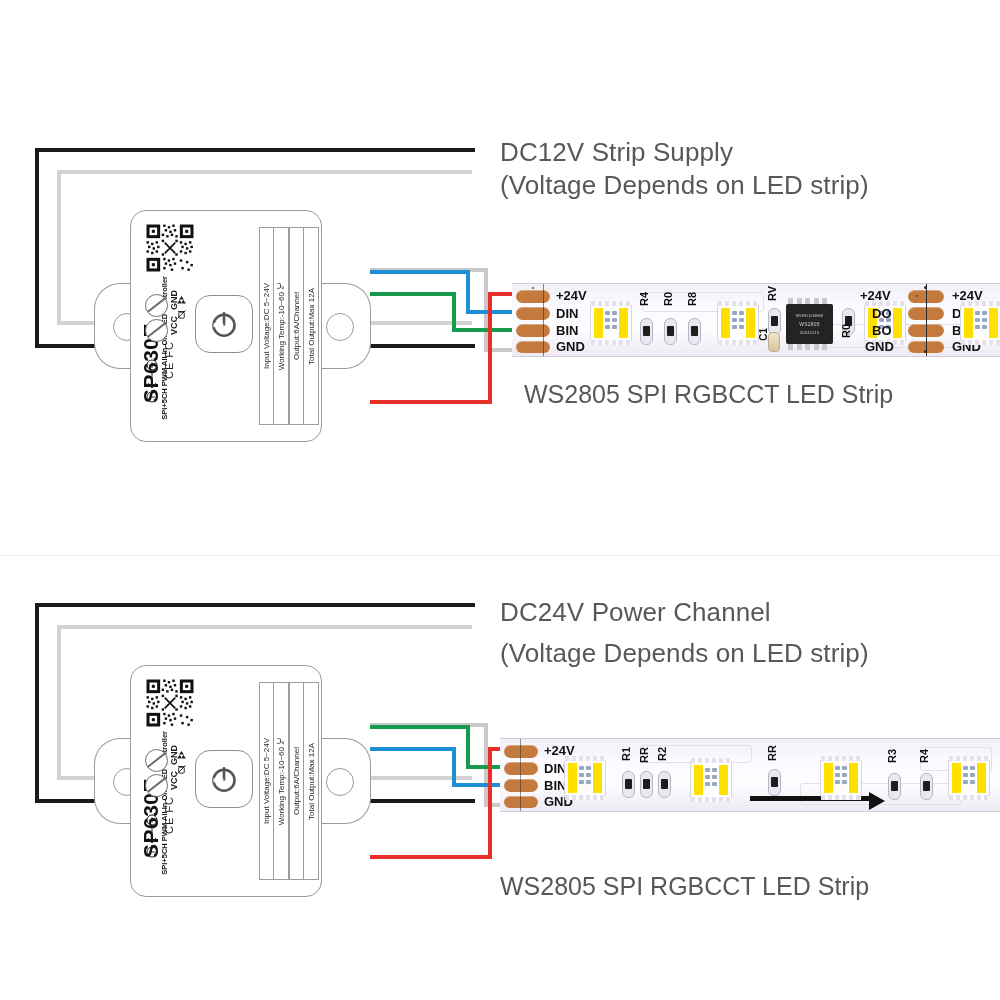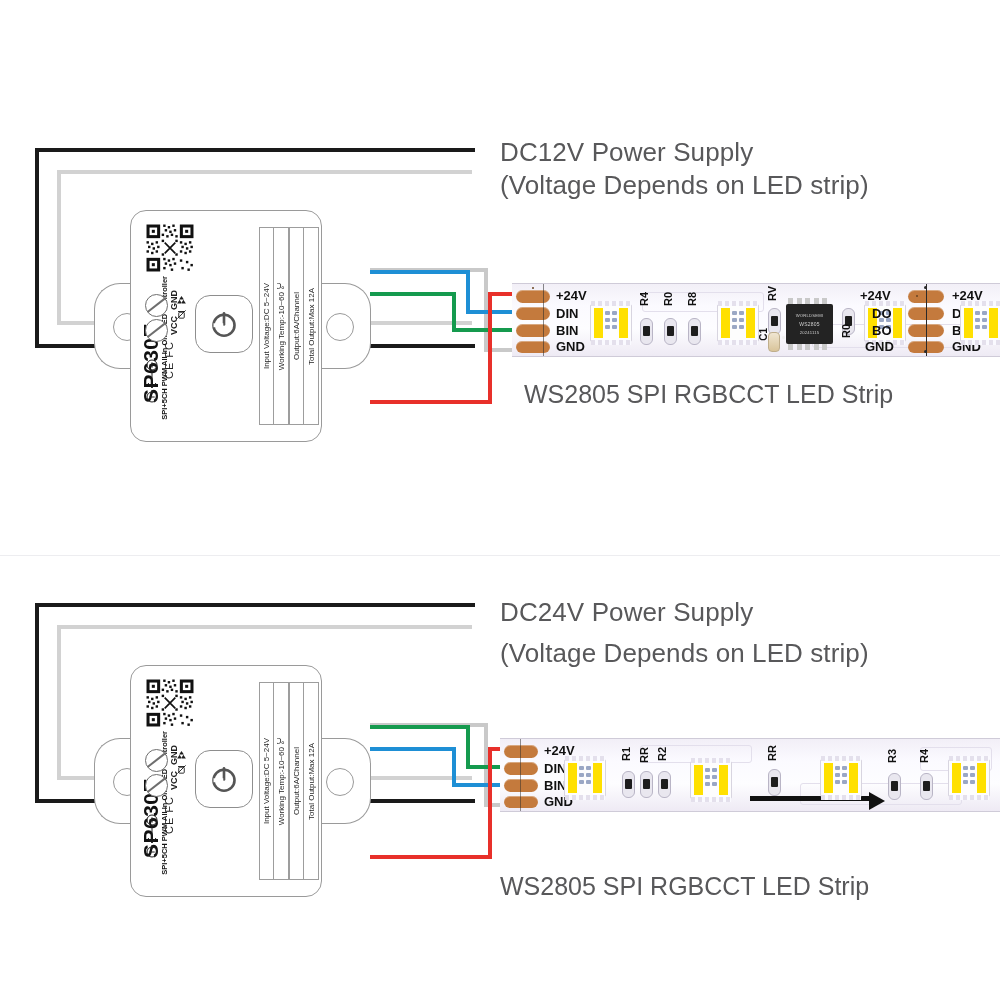--- a/index.html
+++ b/index.html
@@ -113,21 +113,21 @@
 </style>
 </head>
 <body>
 
 <div class="canvas">
 
   <div class="divider" style="top:555px"></div>
 
   <div>
 
-    <div class="heading" style="left:500px;top:136px;">DC12V Power Supply</div>
+    <div class="heading" style="left:500px;top:136px;">DC12V Strip Supply</div>
     <div class="heading" style="left:500px;top:169px;">(Voltage Depends on LED strip)</div>
 
     <div class="ps-wire ps-black" style="left:35px;top:148px;width:440px;height:200px;"></div>
     <div class="ps-wire ps-grey" style="left:57px;top:170px;width:415px;height:155px;"></div>
 
     <div class="controller" style="left:86px;top:210px;">
       <div class="ear ear-l">
           <div class="ear-hole"></div>
         </div>
       <div class="ear ear-r">
@@ -421,21 +421,21 @@
           </div>
         <div class="led-teeth" style="bottom:-4px"></div>
       </div>
     </div>
 
     <div class="strip-caption" style="left:524px;top:380px;">WS2805 SPI RGBCCT LED Strip</div>
   </div>
 
   <div>
 
-    <div class="heading" style="left:500px;top:596px;">DC24V Power Supply</div>
+    <div class="heading" style="left:500px;top:596px;">DC24V Power Channel</div>
     <div class="heading" style="left:500px;top:637px;">(Voltage Depends on LED strip)</div>
 
     <div class="ps-wire ps-black" style="left:35px;top:603px;width:440px;height:200px;"></div>
     <div class="ps-wire ps-grey" style="left:57px;top:625px;width:415px;height:155px;"></div>
 
     <div class="controller" style="left:86px;top:665px;">
       <div class="ear ear-l">
           <div class="ear-hole"></div>
         </div>
       <div class="ear ear-r">

